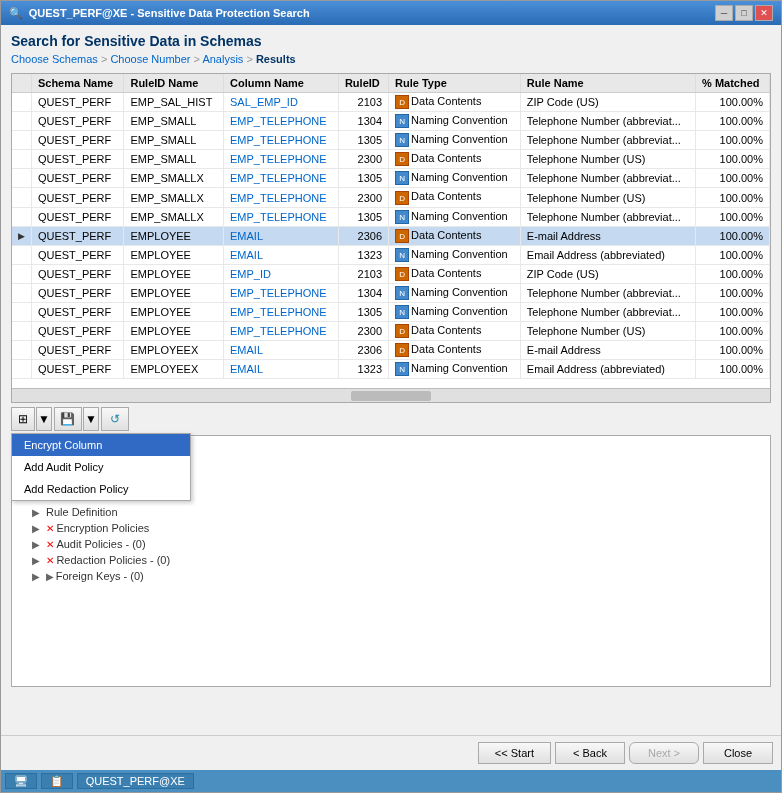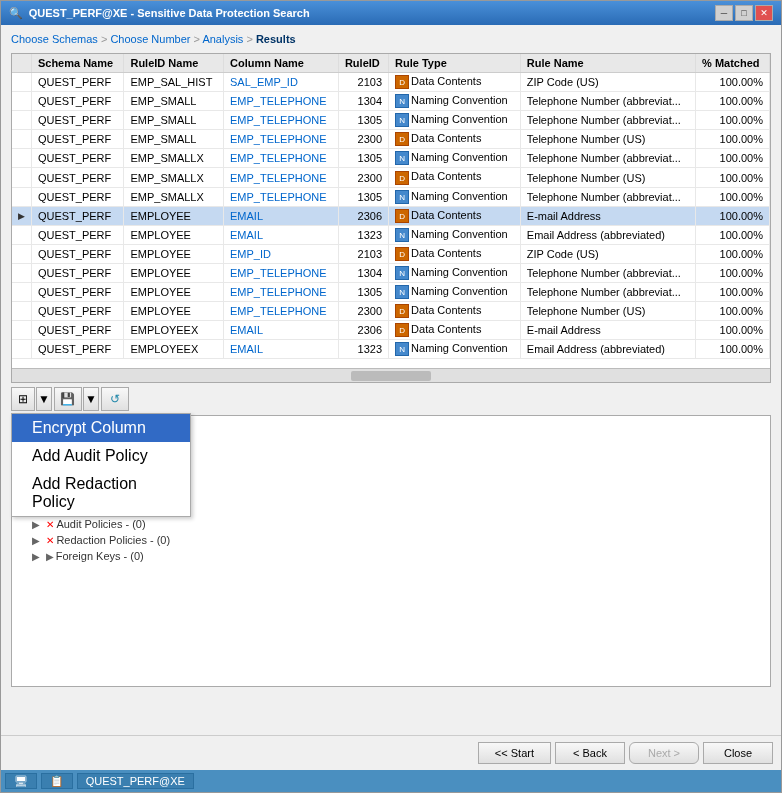--- a/index.html
+++ b/index.html
@@ -32,21 +32,21 @@
     .table-scroll { overflow-y: auto; overflow-x: auto; flex: 1; }
 
     .scrollbar-area { height: 14px; background: #e0e0e0; border-top: 1px solid #bbb; display: flex; align-items: center; justify-content: center; }
     .h-scrollbar { width: 80px; height: 10px; background: #bbb; border-radius: 2px; }
 
     .toolbar { display: flex; align-items: center; gap: 2px; padding: 4px 0; }
     .toolbar-btn { width: 28px; height: 24px; border: 1px solid #aaa; background: linear-gradient(to bottom, #f8f8f8, #e0e0e0); cursor: pointer; display: flex; align-items: center; justify-content: center; font-size: 12px; }
     .toolbar-group { display: flex; gap: 1px; position: relative; }
 
     .dropdown-menu { position: absolute; top: 26px; left: 0; background: white; border: 1px solid #aaa; box-shadow: 2px 2px 4px rgba(0,0,0,0.2); z-index: 100; width: 180px; }
-    .dropdown-item { padding: 5px 20px; cursor: pointer; font-size: 16px; }
+    .dropdown-item { padding: 5px 12px; cursor: pointer; font-size: 11px; }
     .dropdown-item:first-child { background: #316ac5; color: white; }
 
     .bottom-panel { border: 1px solid #aaa; background: white; flex: 1; overflow-y: auto; padding: 4px; margin-top: 0; }
 
     .tree-item { display: flex; align-items: center; padding: 2px 0; font-size: 11px; cursor: pointer; }
     .tree-item .arrow { width: 14px; color: #666; font-size: 10px; }
     .tree-label { color: #333; font-weight: normal; }
     .x-icon { color: red; font-size: 10px; margin-right: 2px; }
     .plus-icon { color: #666; font-size: 10px; margin-right: 2px; }
 
@@ -72,20 +72,21 @@
     </div>
     <div class="title-bar-right">
       <button class="title-btn">─</button>
       <button class="title-btn">□</button>
       <button class="title-btn close">✕</button>
     </div>
   </div>
 
   <div class="content-area">
 
+    <div class="page-title">Search for Sensitive Data in Schemas</div>
     <div class="breadcrumb">
       <span style="color:#0066cc; cursor:pointer;">Choose Schemas</span>
       <span class="sep"> &gt; </span>
       <span style="color:#0066cc; cursor:pointer;">Choose Number</span>
       <span class="sep"> &gt; </span>
       <span style="color:#0066cc; cursor:pointer;">Analysis</span>
       <span class="sep"> &gt; </span>
       <span class="active">Results</span>
     </div>
 

